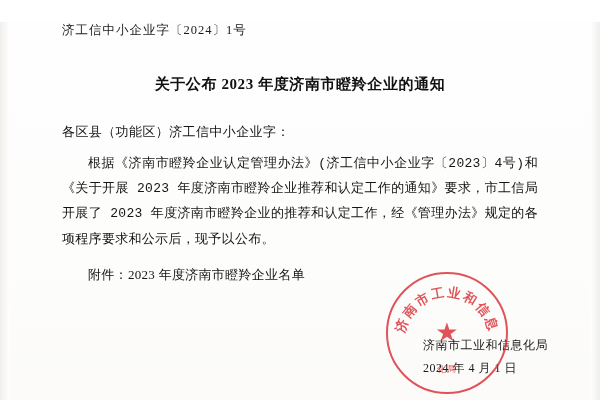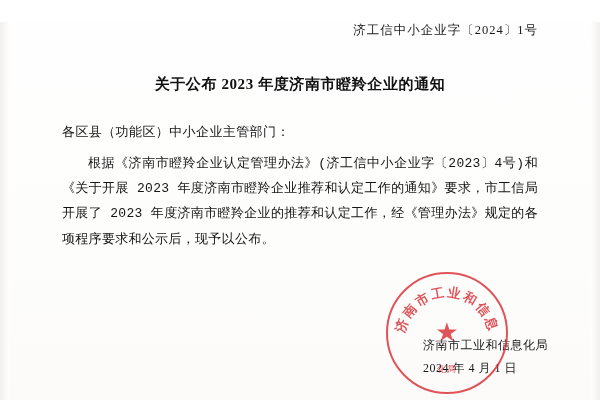--- a/index.html
+++ b/index.html
@@ -28,21 +28,21 @@
     font-size: 27px;
     font-weight: bold;
     letter-spacing: 2px;
     line-height: 1.15;
     font-family: "Liberation Serif", "DejaVu Serif", serif;
     text-shadow: 0 0 1px rgba(200,22,29,0.45);
     white-space: nowrap;
   }
   .doc-number {
     margin-top: 22px;
-    text-align: right;
+    text-align: left;
     font-size: 12.5px;
     color: #1a1a1a;
     letter-spacing: 1px;
     white-space: nowrap;
   }
   .red-rule {
     margin-top: 12px;
     height: 1.6px;
     background: #c8161d;
     width: 100%;
@@ -155,24 +155,25 @@
   <div class="page-edge"></div>
   <div class="page-edge right"></div>
 
 
   <div class="doc-number">济工信中小企业字〔2024〕1号</div>
 
   <div class="red-rule"></div>
 
   <div class="subject">关于公布 2023 年度济南市瞪羚企业的通知</div>
 
-  <div class="salutation">各区县（功能区）中小企业主管部门：</div>
+  <div class="salutation">各区县（功能区）济工信中小企业字：</div>
 
   <div class="body-text">根据《济南市瞪羚企业认定管理办法》(济工信中小企业字〔2023〕4号)和《关于开展 2023 年度济南市瞪羚企业推荐和认定工作的通知》要求，市工信局开展了 2023 年度济南市瞪羚企业的推荐和认定工作，经《管理办法》规定的各项程序要求和公示后，现予以公布。</div>
 
+  <div class="attachment">附件：2023 年度济南市瞪羚企业名单</div>
 
   <div class="signature">
     <div>济南市工业和信息化局</div>
     <div>2024 年 4 月 1 日</div>
   </div>
 
   <div class="seal">
     <svg class="seal-arc" viewBox="0 0 118 118">
       <defs>
         <path id="sealArcPath" d="M 16,66 A 43,43 0 0 1 102,66" fill="none"></path>

